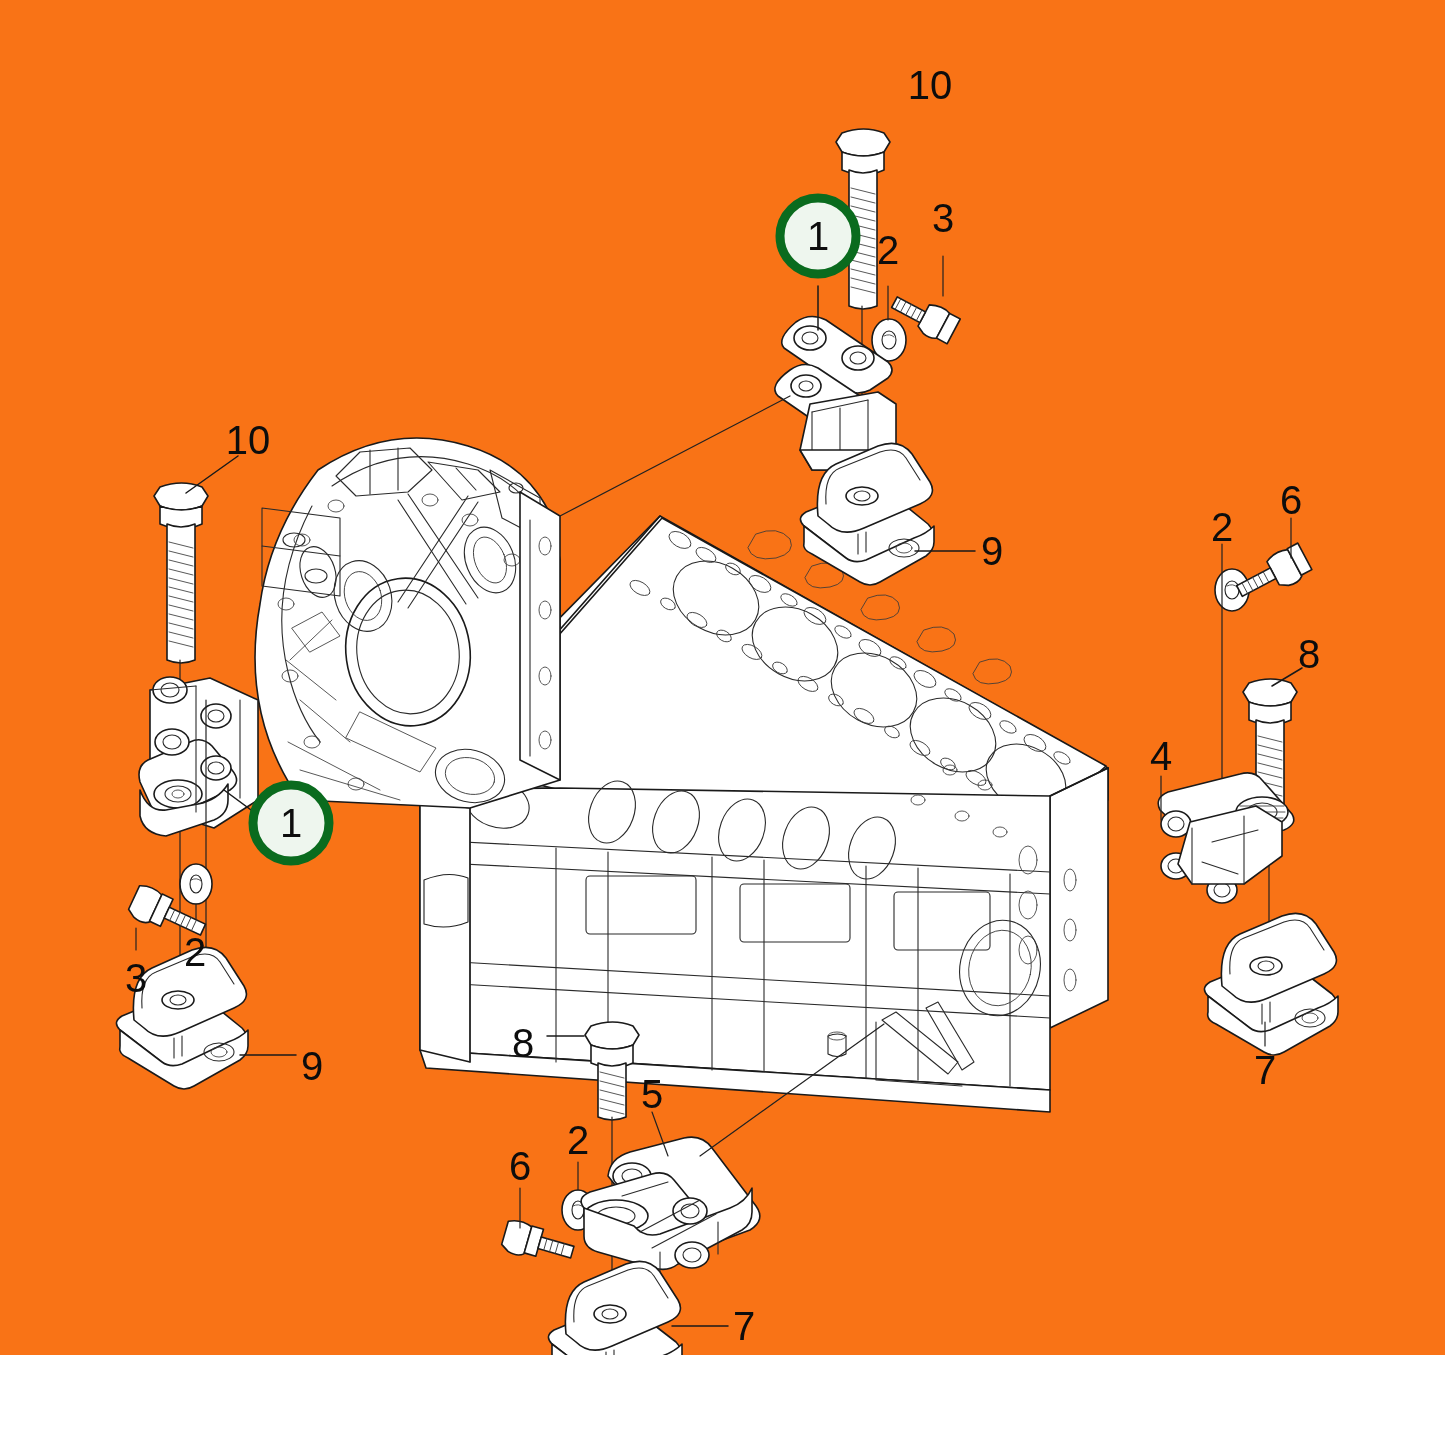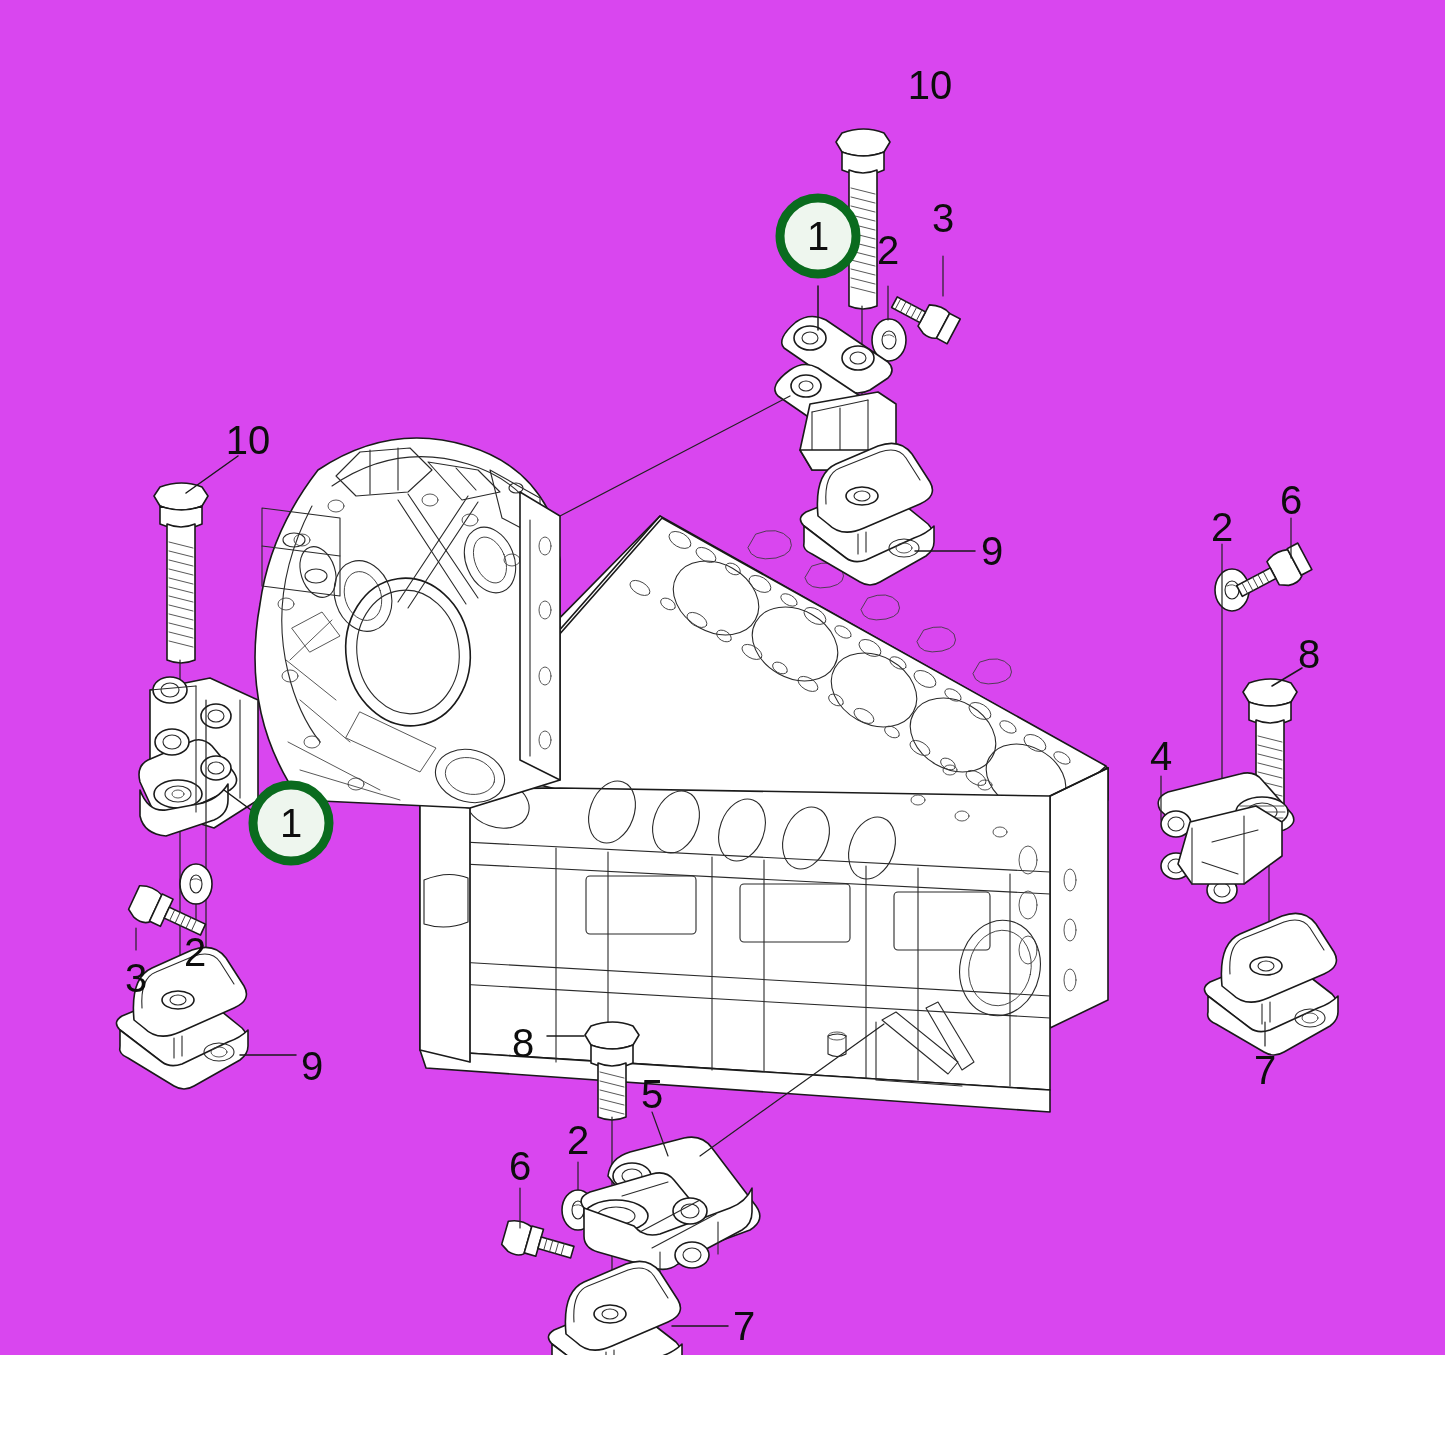--- a/index.html
+++ b/index.html
@@ -4,21 +4,21 @@
 <style>
   html, body {
     margin: 0;
     padding: 0;
     background: #ffffff;
   }
   #canvas {
     position: relative;
     width: 1445px;
     height: 1355px;
-    background: #d946ef;
+    background: #f97316;
     font-family: "Liberation Sans", sans-serif;
     overflow: hidden;
   }
   #diagram {
     position: absolute;
     inset: 0;
     width: 1445px;
     height: 1445px;
   }
   .ln { fill: none; stroke: #1a1a1a; stroke-width: 1.6; stroke-linecap: round; stroke-linejoin: round; }

